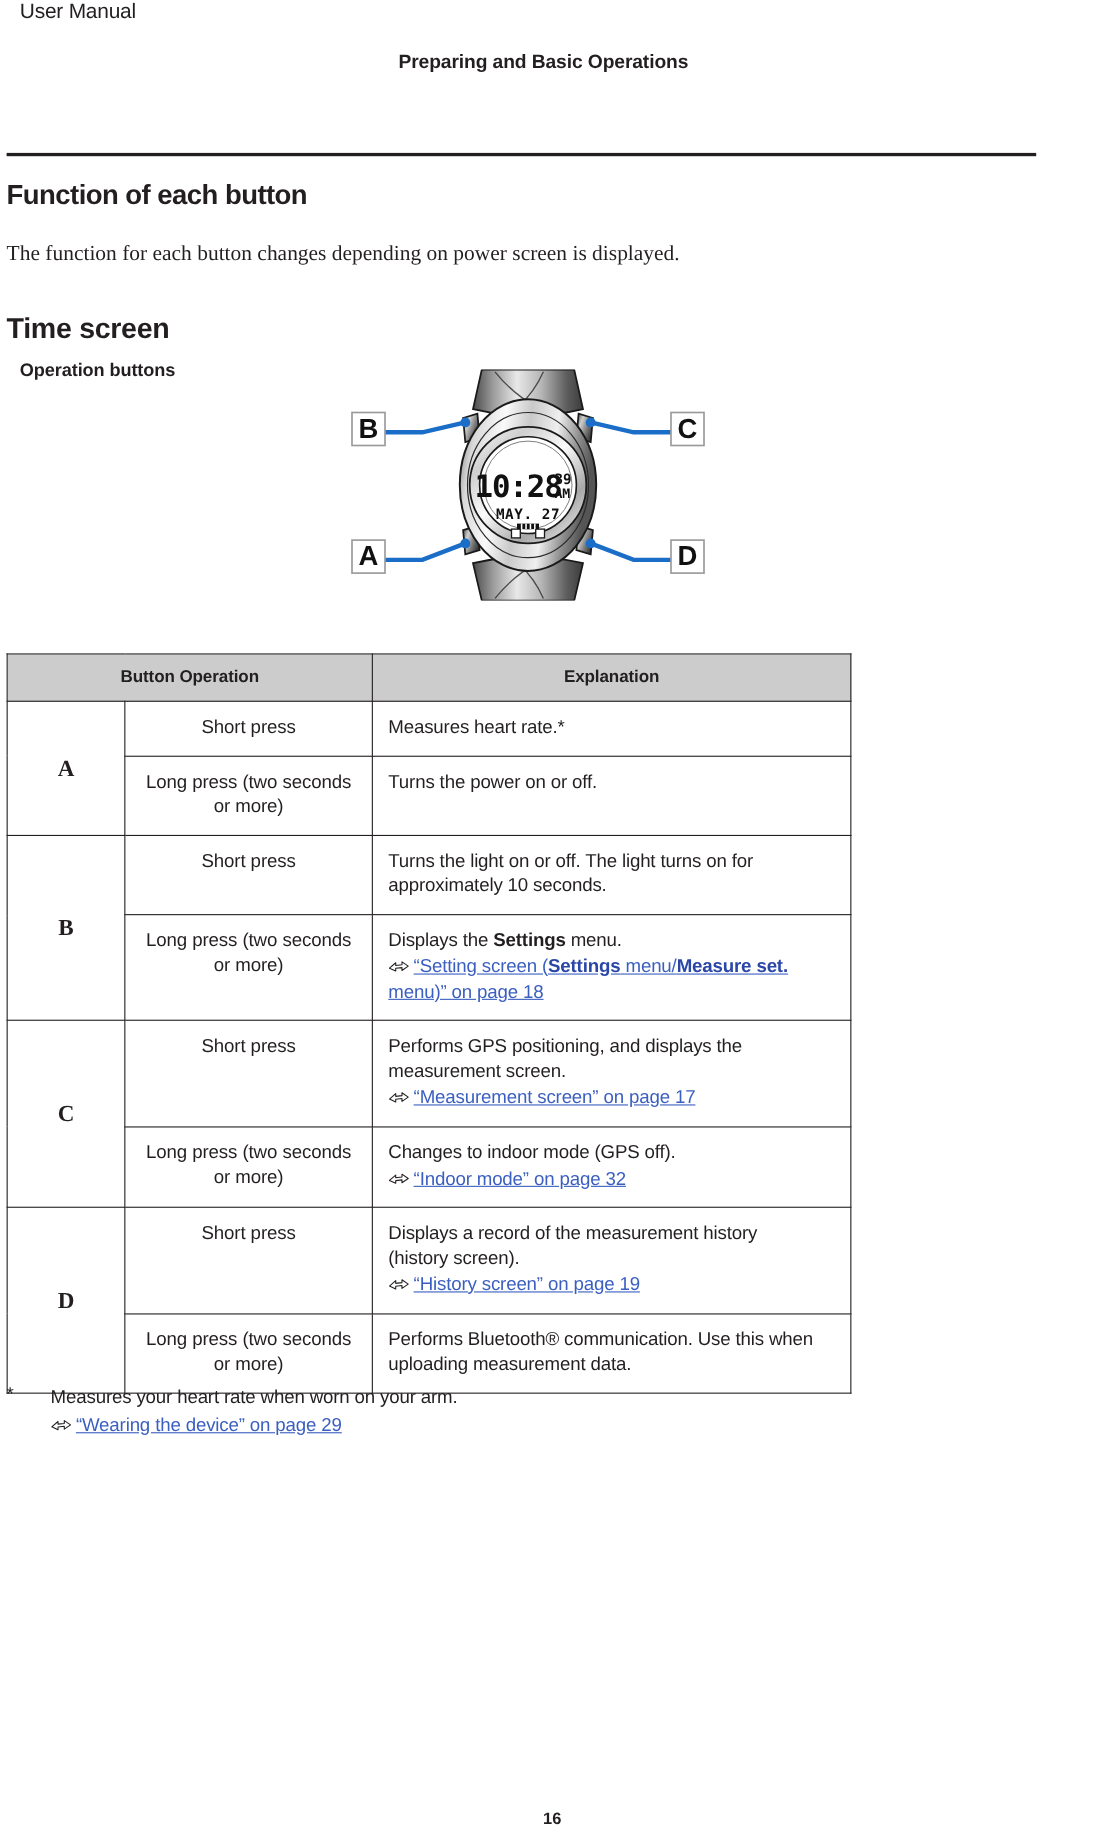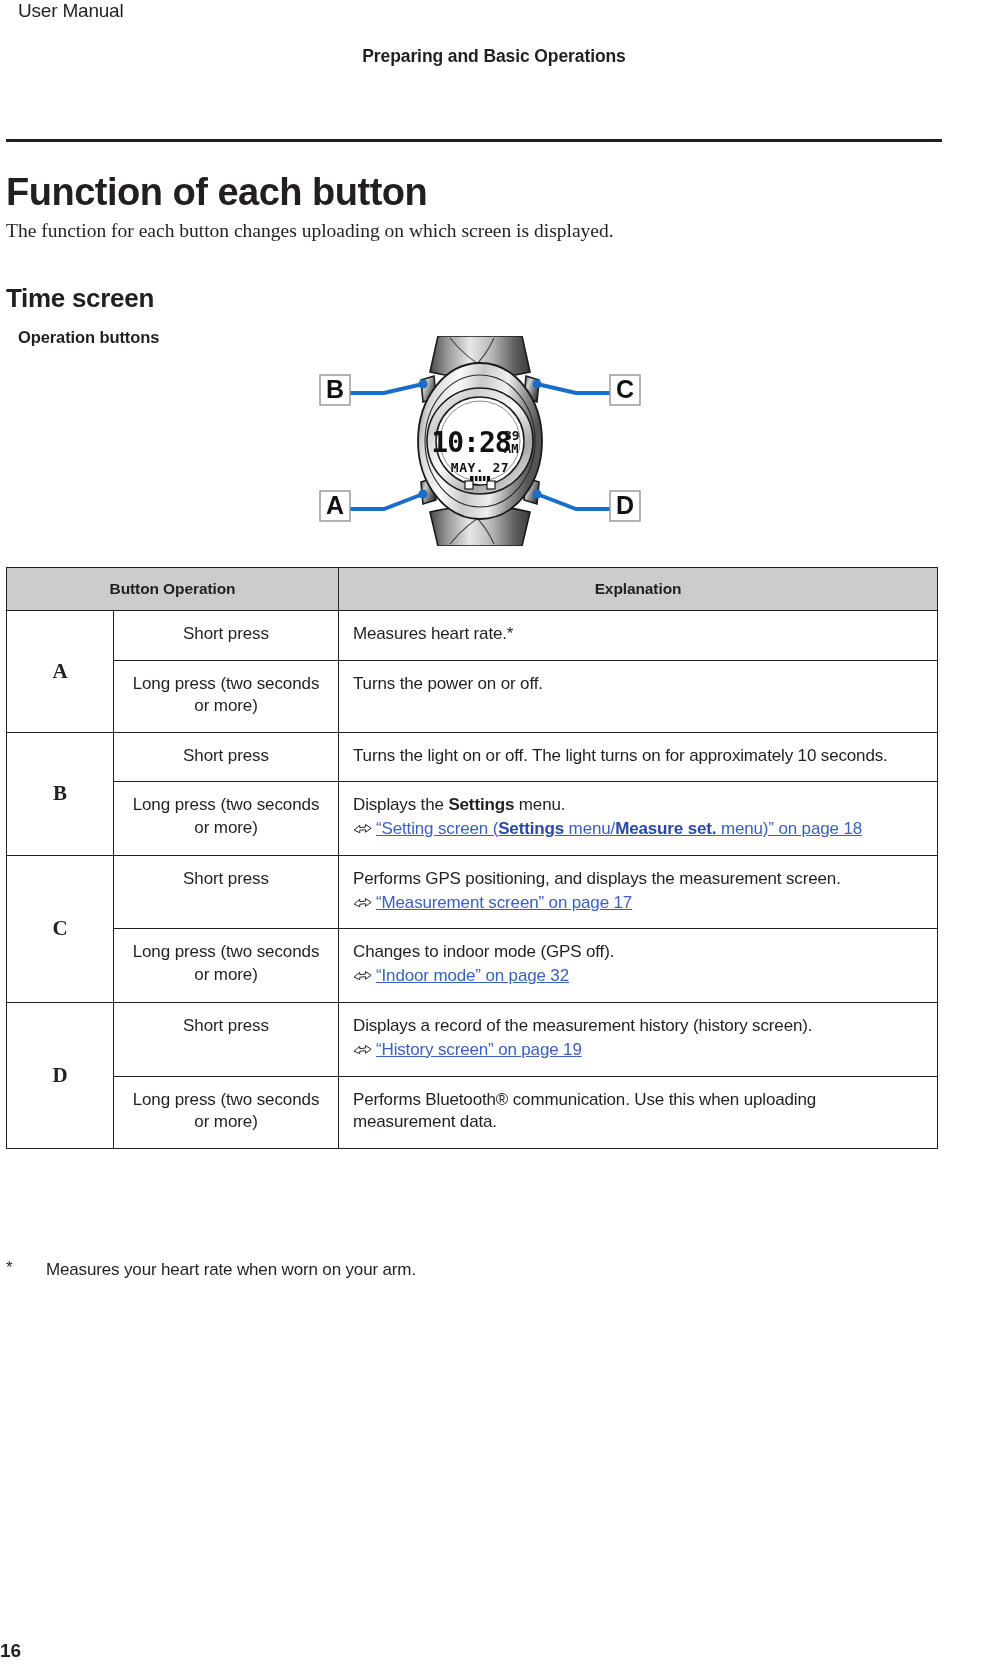--- a/index.html
+++ b/index.html
@@ -58,21 +58,21 @@
     left: 6px;
     top: 139px;
     width: 936px;
     height: 3px;
     background: #231f20;
   }
   .h1 {
     position: absolute;
     left: 6px;
     top: 146px;
-    font-size: 38px;
+    font-size: 25px;
     font-weight: bold;
     color: #231f20;
     letter-spacing: -0.5px;
   }
 
   .body-para {
     position: absolute;
     left: 6px;
     top: 200px;
     font-family: "Liberation Serif", serif;
@@ -106,22 +106,22 @@
     top: 336px;
     width: 400px;
     height: 210px;
   }
   .figure svg { display: block; }
 
   
   .btn-table {
     position: absolute;
     left: 6px;
-    top: 567px;
-    width: 932px;
+    top: 594px;
+    width: 768px;
     border-collapse: collapse;
     table-layout: fixed;
   }
   .btn-table td, .btn-table th {
     border: 1px solid #231f20;
     vertical-align: top;
     padding: 0;
   }
   .btn-table thead th {
     background: #cccccc;
@@ -195,40 +195,41 @@
     margin-left: 40px;
     line-height: 1.45;
   }
 
   
   .page-number {
     position: absolute;
     left: 0;
     right: 0;
     bottom: 14px;
-    font-size: 19px;
+    text-align: center;
+    font-size: 15px;
     font-weight: bold;
     color: #231f20;
   }
 </style>
 </head>
 <body>
 
 <div class="page">
 
   <div class="doc-header">
     <div class="header-left">User Manual</div>
     <div class="header-center">Preparing and Basic Operations</div>
   </div>
 
   <div class="rule-top"></div>
 
   <h1 class="h1">Function of each button</h1>
 
-  <p class="body-para">The function for each button changes uploading on which screen is displayed.</p>
+  <p class="body-para">The function for each button changes depending on power screen is displayed.</p>
 
   <h2 class="h2">Time screen</h2>
 
   <h3 class="h3">Operation buttons</h3>
 
   <div class="figure">
     <svg width="400" height="210" viewBox="0 0 400 210" xmlns="http://www.w3.org/2000/svg">
       <defs>
         <linearGradient id="strapG" x1="0" y1="0" x2="1" y2="0">
           <stop offset="0%" stop-color="#4a4a4a"></stop>
@@ -422,18 +423,23 @@
           <span>Performs Bluetooth® communication. Use this when uploading measurement data.</span>
         </td>
       </tr>
     </tbody>
   </table>
 
   <div class="footnote">
     <span class="fn-mark">*</span>
     <div class="fn-body">
       <span>Measures your heart rate when worn on your arm.</span>
+      <a class="xref" href="#"><span class="hand-icon">
+          <svg viewBox="0 0 24 16" width="20" height="13" xmlns="http://www.w3.org/2000/svg">
+            <path d="M1 10 L8 4 L8 7 L15 6.2 L15 3 L22 7.8 L15 12.6 L15 9.4 L8 10.2 L8 13.2 Z" fill="none" stroke="#231f20" stroke-width="1.2" stroke-linejoin="round"></path>
+          </svg>
+        </span><span>“Wearing the device” on page 29</span></a>
     </div>
   </div>
 
   <div class="page-number">16</div>
 
 </div>
 
 </body></html>

